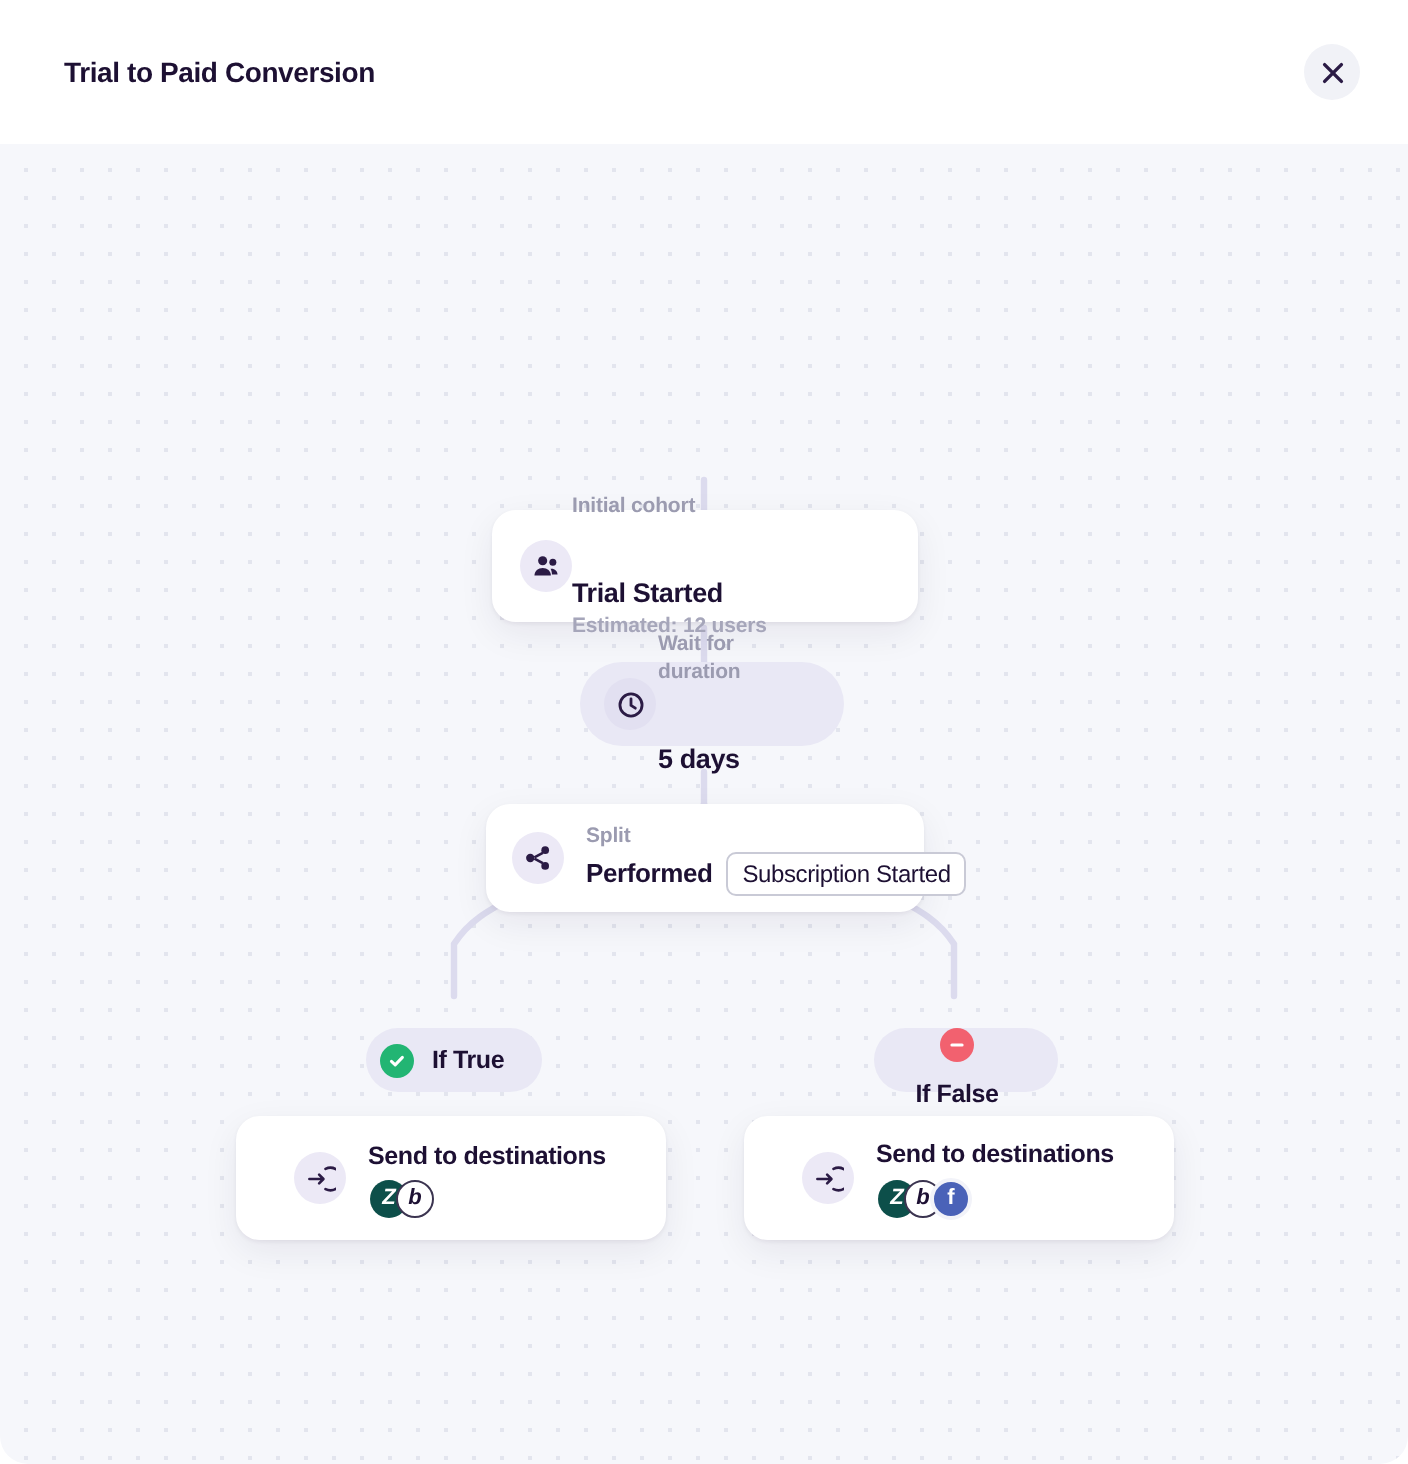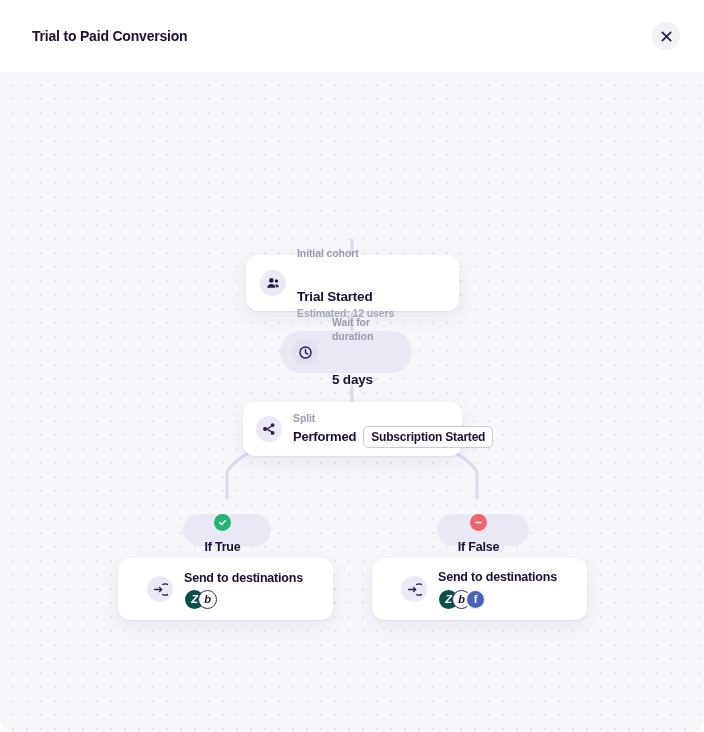--- a/index.html
+++ b/index.html
@@ -129,29 +129,28 @@
   .pill-node {
     background: #e9e8f5;
     border-radius: 999px;
   }
 
   
   #node-cohort {
     left: 246px; top: 183px;
     width: 213px; height: 56px;
     padding: 0 14px;
-    gap: 11px;
   }
   #node-cohort .node-icon { width: 26px; height: 26px; }
 
   #node-wait {
-    left: 280px; top: 259px;
+    left: 290px; top: 259px;
     width: 132px; height: 42px;
     padding: 0 12px;
-    gap: 14px;
+    gap: 1px;
   }
   #node-wait .node-icon { width: 26px; height: 26px; background: #e2e0f1; }
 
   #node-split {
     left: 243px; top: 330px;
     width: 219px; height: 54px;
     padding: 0 13px;
     gap: 11px;
   }
   #node-split .node-icon { width: 26px; height: 26px; }
@@ -169,21 +168,21 @@
   }
   .split-chip {
     display: inline-flex;
     align-items: center;
     height: 20px;
     padding: 0 7px;
     border: 1px solid #c9cad6;
     border-radius: 5px;
     background: #ffffff;
     font-size: 12px;
-    font-weight: 700;
+    font-weight: 400;
     color: #1d1033;
     letter-spacing: -0.2px;
     white-space: nowrap;
   }
 
   
   .branch-pill {
     position: absolute;
     height: 32px;
     background: #e9e8f5;
@@ -204,21 +203,21 @@
     flex: none;
   }
   .branch-dot.true  { background: #22b573; }
   .branch-dot.false { background: #f2616f; }
   .branch-label {
     font-size: 12.5px;
     font-weight: 700;
     color: #1d1033;
     letter-spacing: -0.2px;
   }
-  #branch-true  { left: 183px; top: 442px; width: 88px; flex-direction: column; }
+  #branch-true  { left: 183px; top: 442px; width: 88px; }
   #branch-false { left: 437px; top: 442px; width: 92px; flex-direction: column; }
 
   
   .dest-card {
     position: absolute;
     width: 215px;
     height: 62px;
     background: #ffffff;
     border-radius: 12px;
     box-shadow: 0 1px 2px rgba(28, 16, 51, 0.06),

